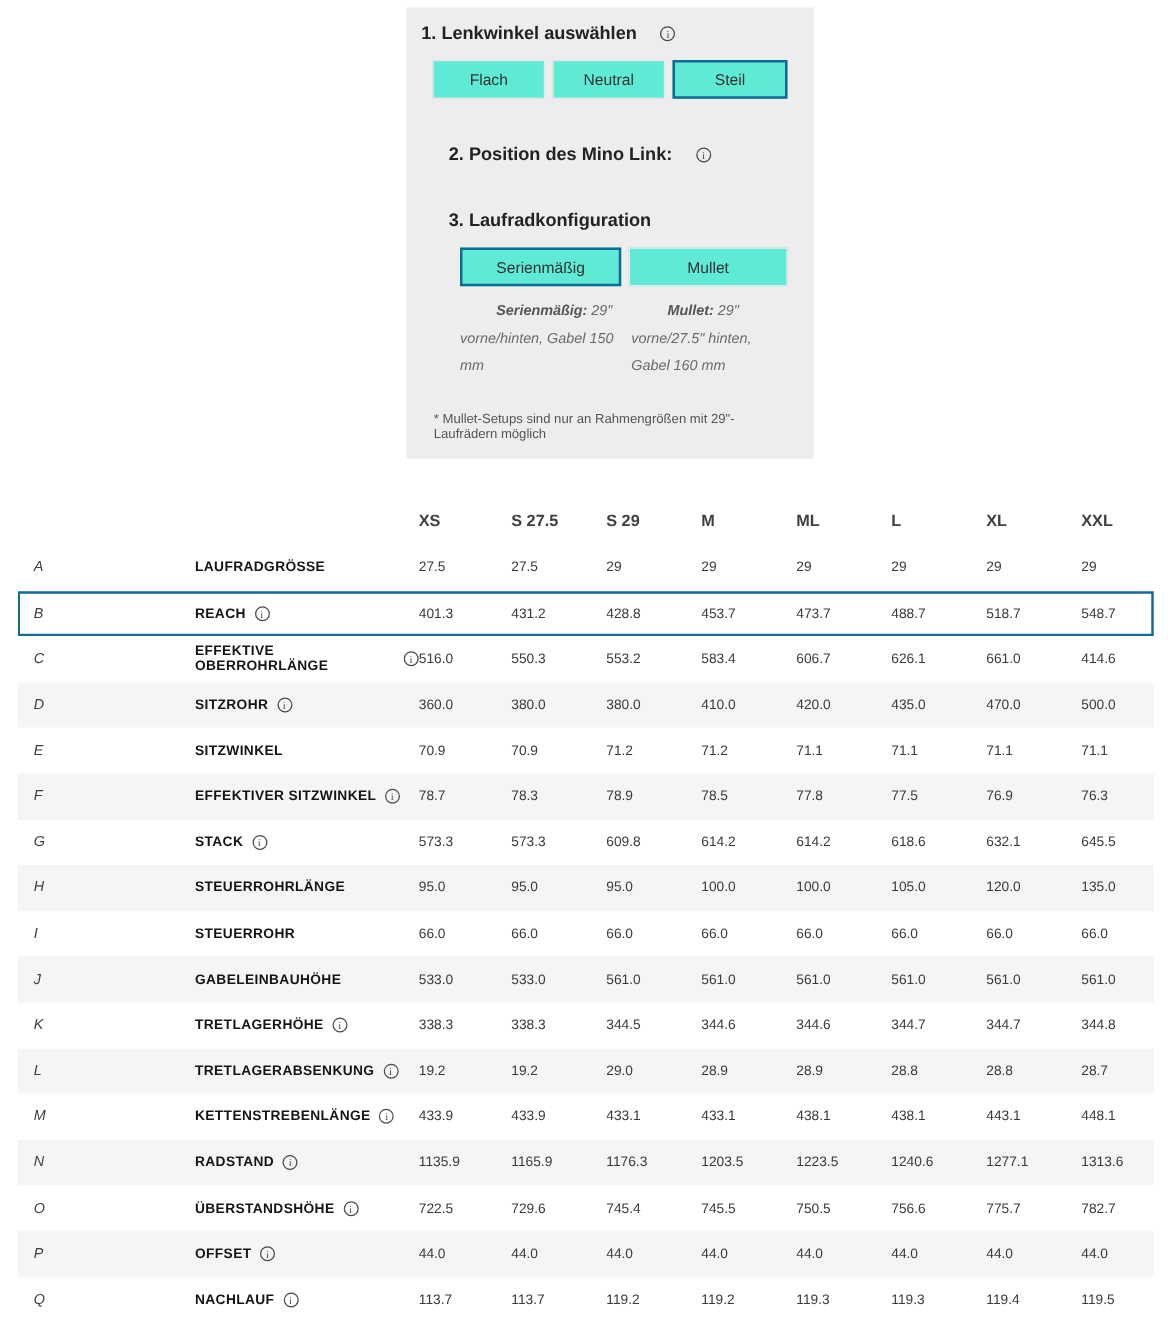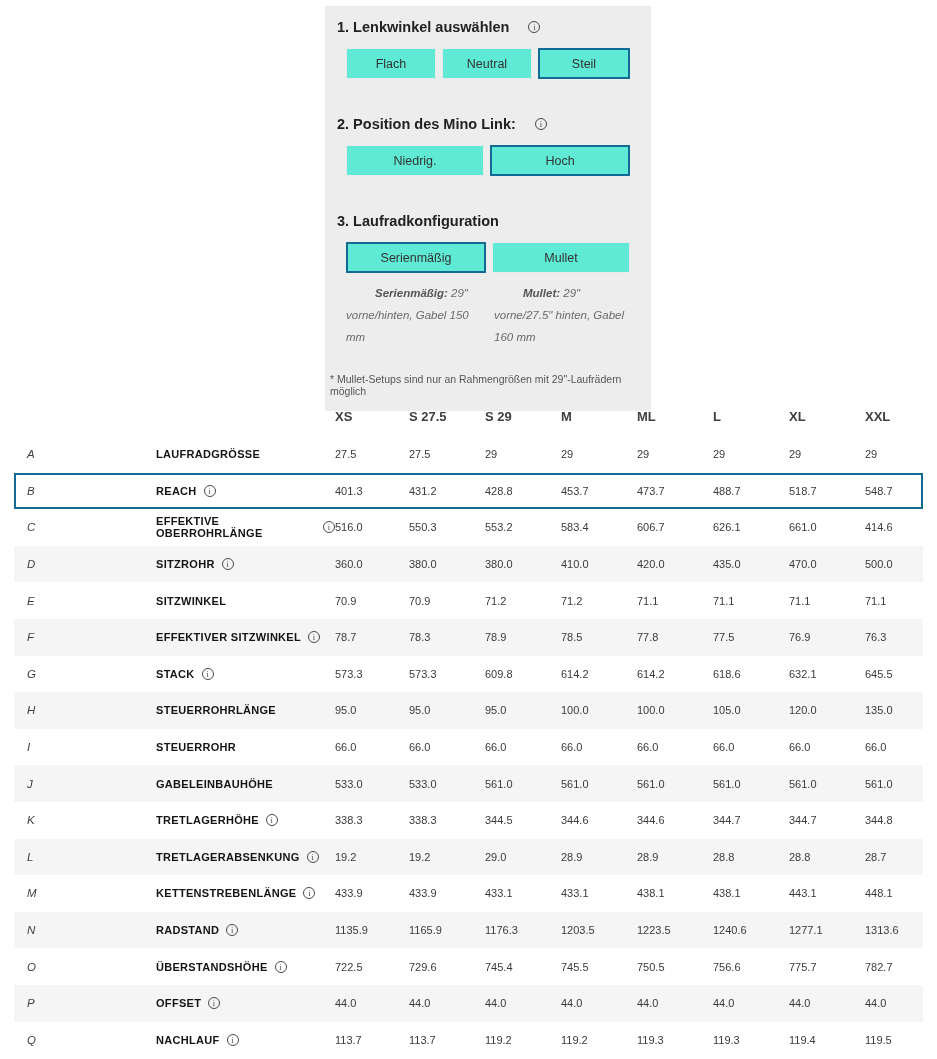--- a/index.html
+++ b/index.html
@@ -8,25 +8,25 @@
 
   
   .panel { position: absolute; left: 325px; top: 6px; width: 326px;
     background: #ededed; padding: 13px 0 14px; }
   .section-title { font-size: 14.5px; font-weight: bold; color: #222;
     margin: 0 14px 0 12px; display: flex; align-items: center; gap: 19px; }
   .btn-row { display: flex; gap: 6px; margin: 13px 21px 0; }
   .cfg-btn { flex: 1; height: 31px; background: #5eead4; border: 1px solid #e9e9e9;
     font-family: inherit; font-size: 12.5px; color: #333; cursor: pointer; }
   .cfg-btn.selected { border: 2px solid #116b94; }
-  .section + .section { margin-top: 37px; }
+  .section + .section { margin-top: 37px; padding-left: 22px; }
   .desc-row { display: flex; gap: 12px; margin: 9px 21px 0; }
   .desc { flex: 1; font-style: italic; font-size: 11.5px; color: #6a6a6a; line-height: 22px; }
   .desc b { font-weight: bold; color: #555; margin-left: 29px; }
-  .footnote { margin: 25px 5px 0; font-size: 10.5px; color: #555; }
+  .footnote { margin: 25px 22px 0; font-size: 10.5px; color: #555; }
 
   
   .info { display: inline-flex; align-items: center; justify-content: center;
     width: 12px; height: 12px; min-width: 12px; border: 1px solid #4a4a4a; border-radius: 50%;
     font-size: 8.5px; font-style: normal; font-weight: normal; color: #4a4a4a;
     font-family: "Liberation Serif", serif; cursor: pointer; }
 
   
   .geo-table { position: absolute; top: 396px; left: 14px; width: 909px; }
   .grid-row { display: grid;
@@ -54,24 +54,20 @@
         <button class="cfg-btn">Flach</button>
         <button class="cfg-btn">Neutral</button>
         <button class="cfg-btn selected">Steil</button>
       </div>
     </div>
     <div class="section">
       <div class="section-title">
         <span>2. Position des Mino Link:</span>
         <span class="info">i</span>
       </div>
-      <div class="btn-row">
-        <button class="cfg-btn">Niedrig.</button>
-        <button class="cfg-btn selected">Hoch</button>
-      </div>
     </div>
     <div class="section">
       <div class="section-title">
         <span>3. Laufradkonfiguration</span>
       </div>
       <div class="btn-row">
         <button class="cfg-btn selected">Serienmäßig</button>
         <button class="cfg-btn">Mullet</button>
       </div>
       <div class="desc-row">

